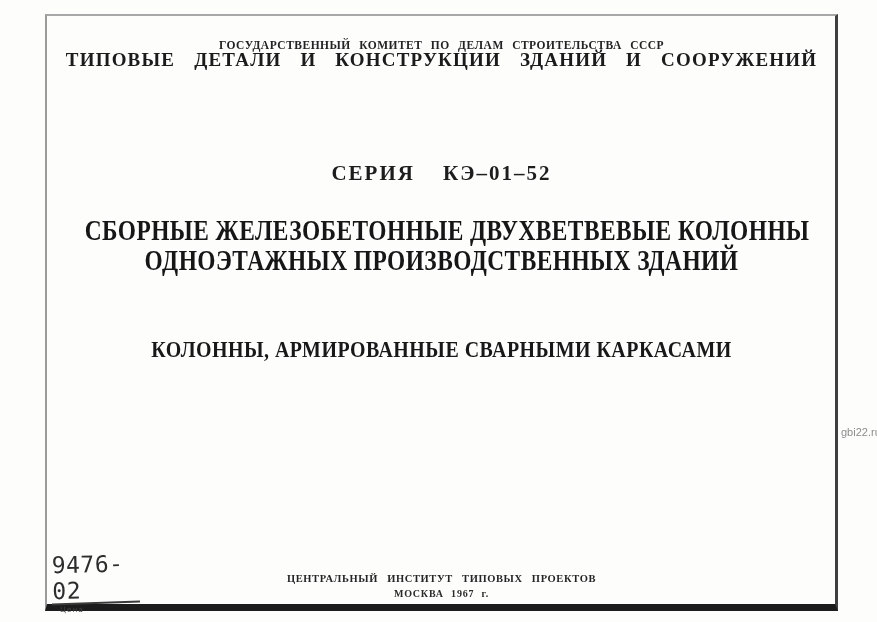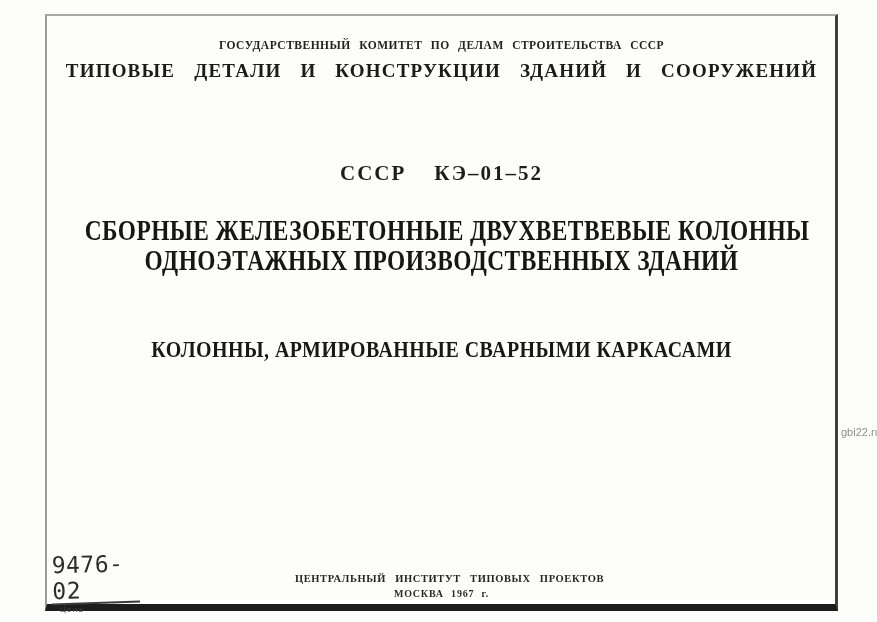--- a/index.html
+++ b/index.html
@@ -36,21 +36,21 @@
   }
   .committee {
     top: 39px;
     font-size: 11.5px;
     font-weight: bold;
     letter-spacing: 0.5px;
     word-spacing: 5px;
     color: #232323;
   }
   .tdk {
-    top: 60px;
+    top: 49px;
     font-size: 19px;
     font-weight: bold;
     letter-spacing: 1.2px;
     word-spacing: 13px;
     color: #1b1b1b;
   }
   .seriya {
     top: 161px;
     font-size: 21px;
     font-weight: bold;
@@ -126,21 +126,20 @@
     margin-left: 8px;
     letter-spacing: 1px;
   }
   .publisher {
     top: 573px;
     font-size: 10.5px;
     font-weight: bold;
     letter-spacing: 0.6px;
     word-spacing: 6px;
     color: #252525;
-    padding-left: 8px;
   }
   .city-year {
     top: 588px;
     font-size: 10px;
     font-weight: bold;
     letter-spacing: 0.8px;
     word-spacing: 4px;
     color: #2a2a2a;
   }
   .watermark {
@@ -158,21 +157,21 @@
 
 <div class="page">
 
   <div class="frame"></div>
 
   <div class="centered committee">ГОСУДАРСТВЕННЫЙ КОМИТЕТ ПО ДЕЛАМ СТРОИТЕЛЬСТВА СССР</div>
 
   <div class="centered tdk">ТИПОВЫЕ ДЕТАЛИ И КОНСТРУКЦИИ ЗДАНИЙ И СООРУЖЕНИЙ</div>
 
   <div class="centered seriya">
-    <span>СССР</span><span class="num">КЭ–01–52</span>
+    <span>СЕРИЯ</span><span class="num">КЭ–01–52</span>
   </div>
 
   <div class="centered main-title">
     <div>СБОРНЫЕ ЖЕЛЕЗОБЕТОННЫЕ ДВУХВЕТВЕВЫЕ КОЛОННЫ</div>
     <div>ОДНОЭТАЖНЫХ ПРОИЗВОДСТВЕННЫХ ЗДАНИЙ</div>
   </div>
 
 
   <div class="centered subtitle1">КОЛОННЫ, АРМИРОВАННЫЕ СВАРНЫМИ КАРКАСАМИ</div>
 

